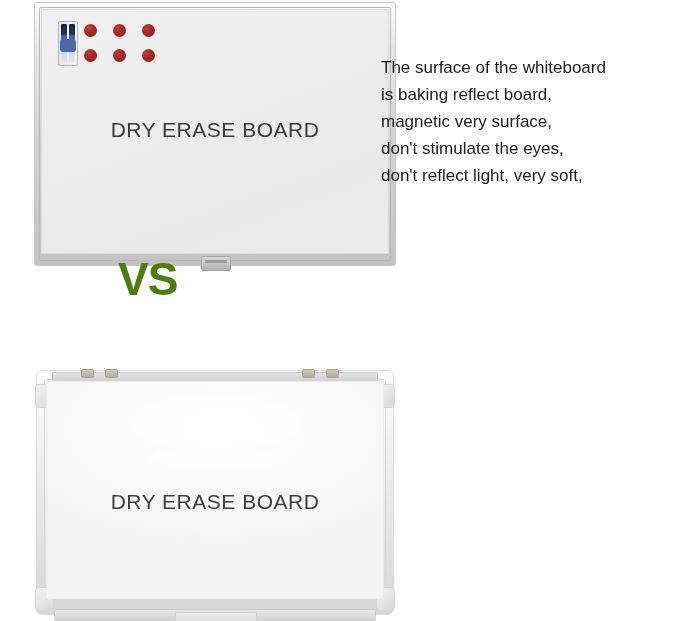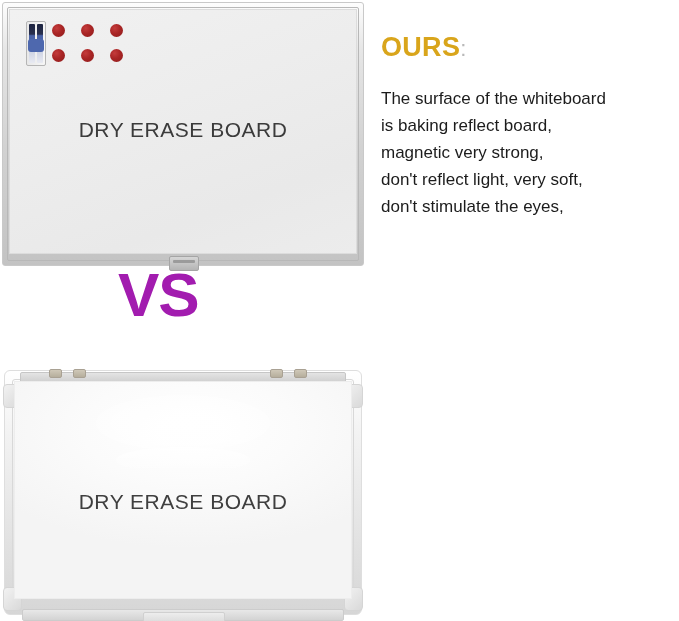--- a/index.html
+++ b/index.html
@@ -30,20 +30,21 @@
   }
   .row-others {
     position: absolute;
     left: 0; top: 360px;
     width: 679px; height: 261px;
   }
 
   
   .board-wrap {
     position: absolute;
+    margin-left: 32px;
   }
   .board-ours {
     left: 2px; top: 2px;
     width: 362px; height: 264px;
   }
   .board-others {
     left: 4px; top: 10px;
     width: 358px; height: 245px;
   }
 
@@ -233,24 +234,24 @@
     border-radius: 4px;
   }
   .cc-tl { left: -1px; top: 14px; }
   .cc-tr { right: -1px; top: 14px; }
   .cc-bl { left: -1px; bottom: 4px; }
   .cc-br { right: -1px; bottom: 4px; }
 
   
   .vs {
     position: absolute;
-    left: 118px; top: 264px;
-    font-size: 62px;
+    left: 118px; top: 256px;
+    font-size: 46px;
     font-weight: bold;
-    color: #a21caf;
+    color: #4d7c0f;
     letter-spacing: -1px;
     font-family: "Liberation Sans", sans-serif;
     line-height: 1;
   }
 
   
   .text-col {
     position: absolute;
     left: 381px;
     width: 292px;
@@ -310,28 +311,27 @@
             <div class="magnet" style="left:29px; top:25px;"></div>
             <div class="magnet" style="left:58px; top:25px;"></div>
           </div>
         </div>
       </div>
 
       <div class="tray-center"></div>
     </div>
 
     <div class="text-col col-ours">
-      <div class="heading"><span>OURS</span><span class="colon">:</span></div>
 
       <div class="body-lines">
         <div class="body-line">The surface of the whiteboard</div>
         <div class="body-line">is baking reflect board,</div>
-        <div class="body-line">magnetic very strong,</div>
+        <div class="body-line">magnetic very surface,</div>
+        <div class="body-line">don't stimulate the eyes,</div>
         <div class="body-line">don't reflect light, very soft,</div>
-        <div class="body-line">don't stimulate the eyes,</div>
       </div>
     </div>
 
     <div class="vs">VS</div>
   </div>
 
   <div class="row-others">
 
     <div class="board-wrap board-others">
       <div class="frame"></div>

